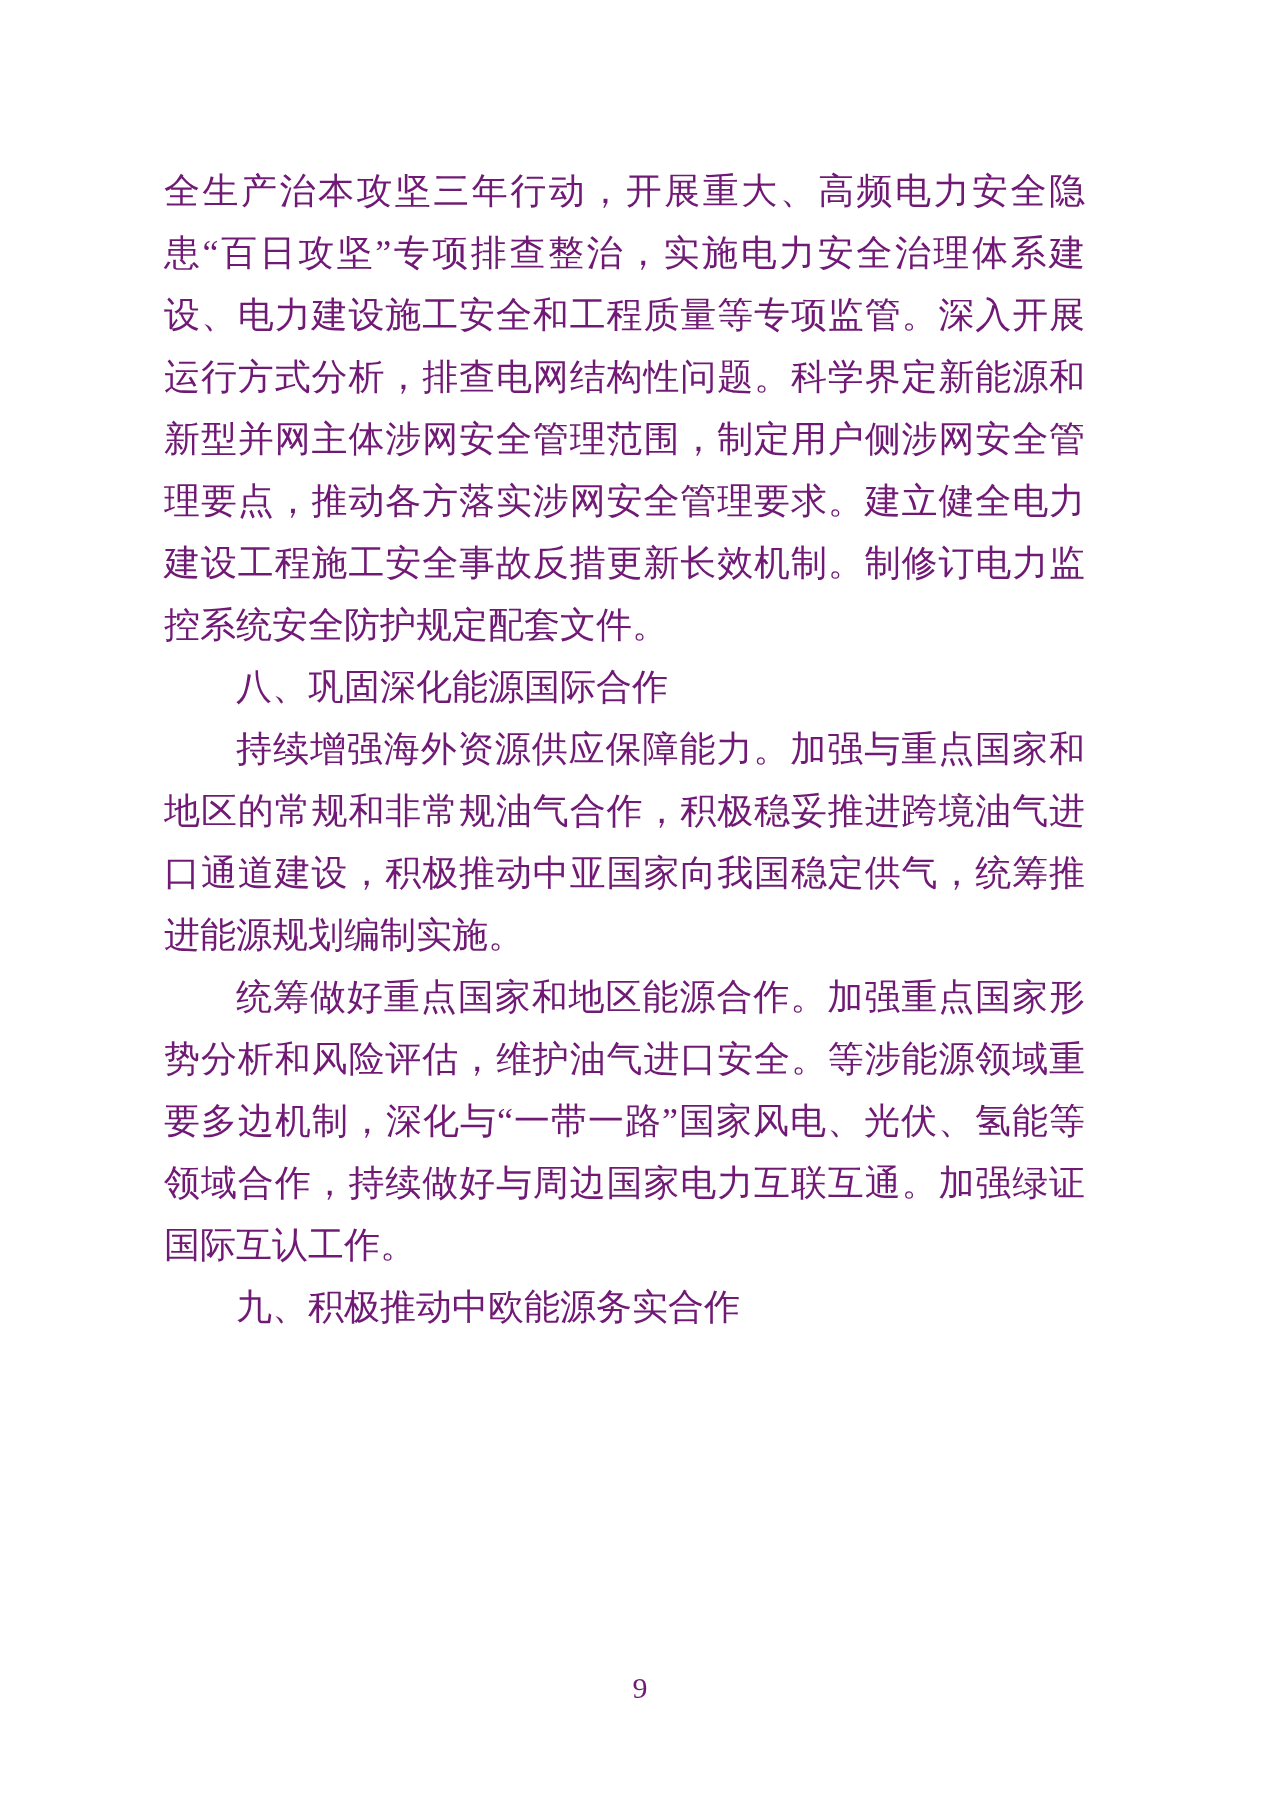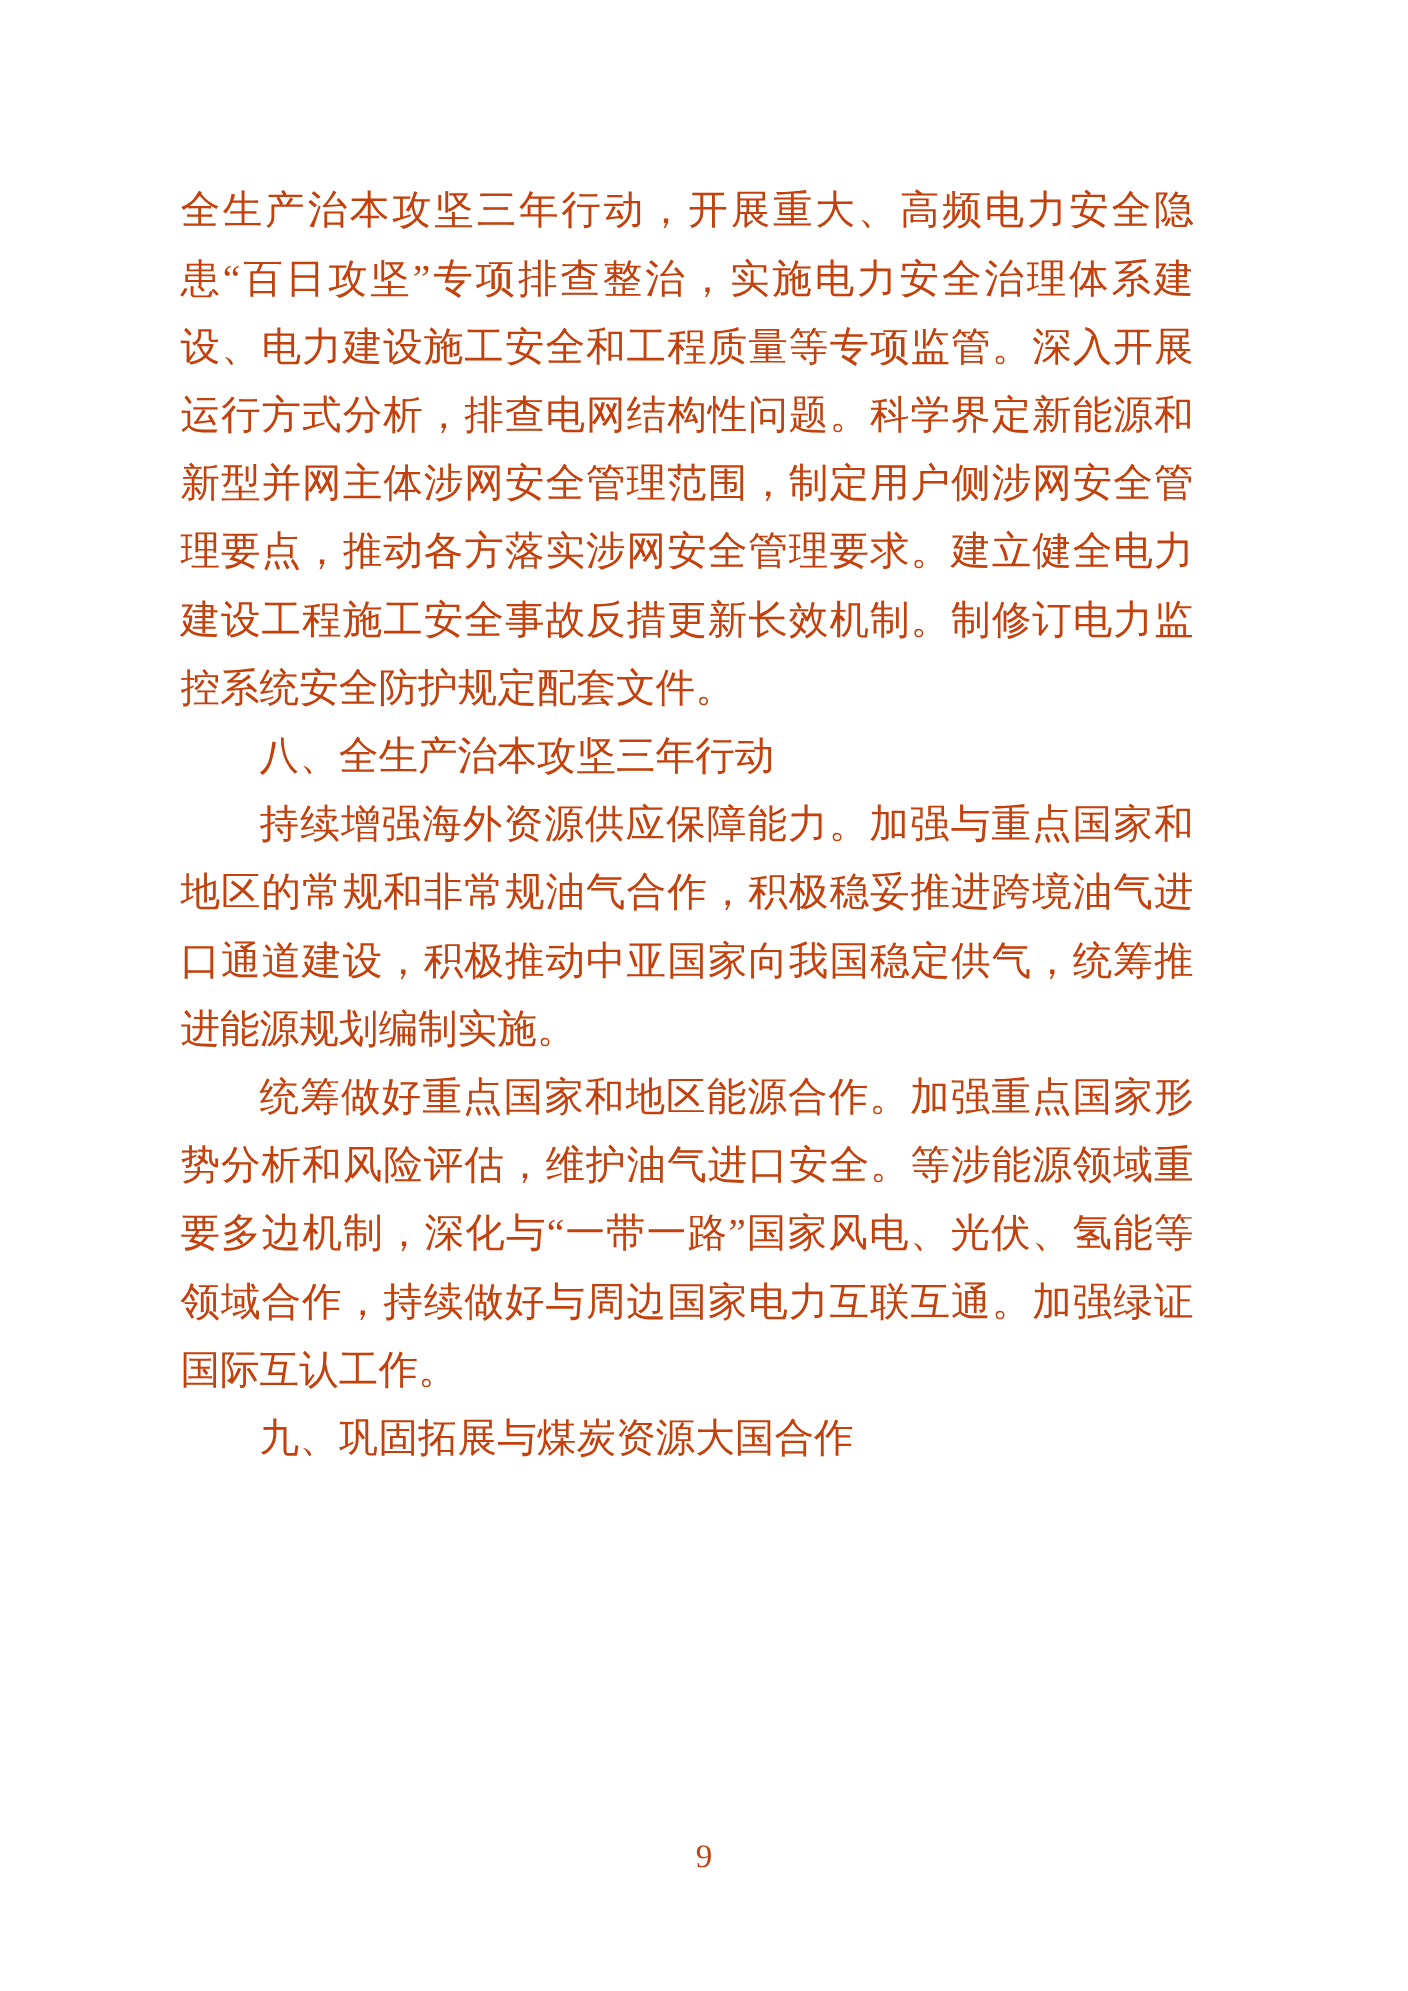--- a/index.html
+++ b/index.html
@@ -6,21 +6,21 @@
     margin: 0;
     padding: 0;
     background: #ffffff;
   }
   .page {
     position: relative;
     width: 1280px;
     height: 1810px;
     background: #ffffff;
     overflow: hidden;
-    color: #c2410c;
+    color: #701a75;
     
     font-family: "Liberation Serif", "DejaVu Serif", serif;
   }
   .content {
     position: absolute;
     left: 164px;
     top: 160px;
     width: 921px;
     font-size: 36px;
     line-height: 62px;
@@ -43,19 +43,19 @@
     font-size: 30px;
     line-height: 36px;
   }
 </style>
 </head>
 <body>
 
 <div class="page">
   <div class="content">
     <p class="para">全生产治本攻坚三年行动，开展重大、高频电力安全隐患“百日攻坚”专项排查整治，实施电力安全治理体系建设、电力建设施工安全和工程质量等专项监管。深入开展运行方式分析，排查电网结构性问题。科学界定新能源和新型并网主体涉网安全管理范围，制定用户侧涉网安全管理要点，推动各方落实涉网安全管理要求。建立健全电力建设工程施工安全事故反措更新长效机制。制修订电力监控系统安全防护规定配套文件。</p>
-    <p class="para indent">八、全生产治本攻坚三年行动</p>
+    <p class="para indent">八、巩固深化能源国际合作</p>
     <p class="para indent">持续增强海外资源供应保障能力。加强与重点国家和地区的常规和非常规油气合作，积极稳妥推进跨境油气进口通道建设，积极推动中亚国家向我国稳定供气，统筹推进能源规划编制实施。</p>
     <p class="para indent">统筹做好重点国家和地区能源合作。加强重点国家形势分析和风险评估，维护油气进口安全。等涉能源领域重要多边机制，深化与“一带一路”国家风电、光伏、氢能等领域合作，持续做好与周边国家电力互联互通。加强绿证国际互认工作。</p>
-    <p class="para indent">九、巩固拓展与煤炭资源大国合作</p>
+    <p class="para indent">九、积极推动中欧能源务实合作</p>
   </div>
   <div class="page-number">9</div>
 </div>
 
 </body></html>

